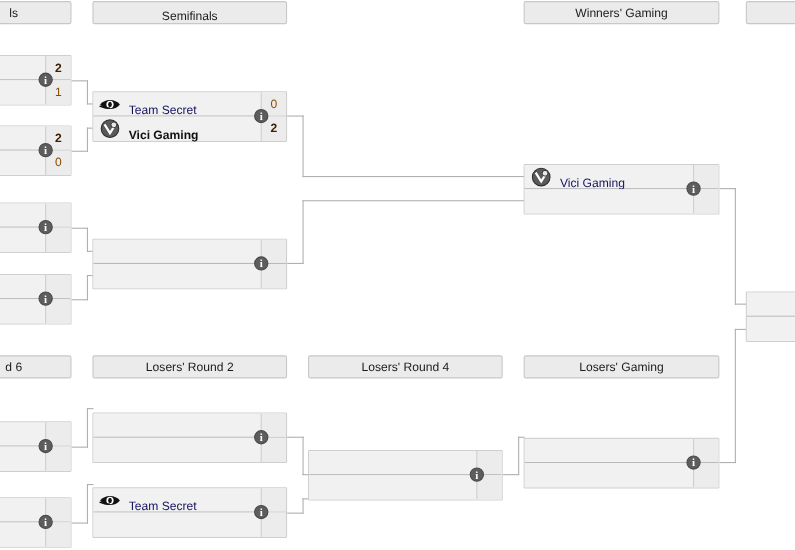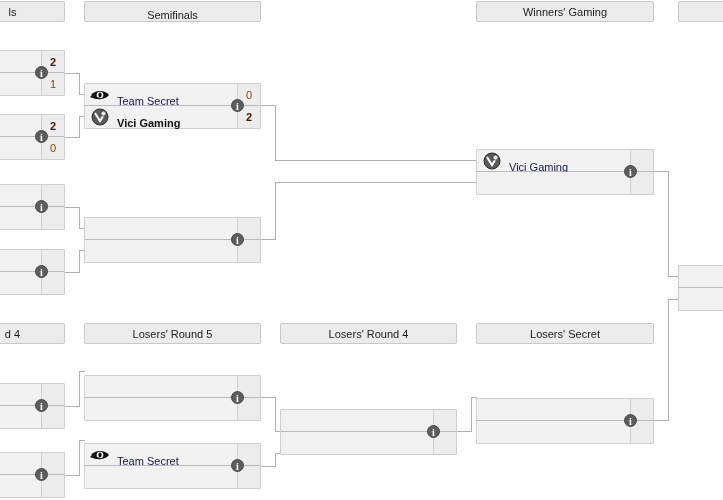--- a/index.html
+++ b/index.html
@@ -109,30 +109,30 @@
     <span>Semifinals</span>
   </div>
   <div class="round-header" style="left:476px;top:1px;width:178px;">
     <span>Winners' Gaming</span>
   </div>
   <div class="round-header" style="left:678px;top:1px;width:90px;">
     <span></span>
   </div>
 
   <div class="round-header" style="left:-40px;top:323px;width:105px;">
-    <span>d 4</span>
+    <span>d 6</span>
   </div>
   <div class="round-header" style="left:84px;top:323px;width:177px;">
-    <span>Losers' Round 5</span>
+    <span>Losers' Round 2</span>
   </div>
   <div class="round-header" style="left:280px;top:323px;width:177px;">
     <span>Losers' Round 4</span>
   </div>
   <div class="round-header" style="left:476px;top:323px;width:178px;">
-    <span>Losers' Secret</span>
+    <span>Losers' Gaming</span>
   </div>
 
   <div class="line h" style="left:65px;top:73px;width:15px;"></div>
   <div class="line v" style="left:79px;top:73px;height:22px;"></div>
   <div class="line h" style="left:79px;top:94px;width:6px;"></div>
 
   <div class="line h" style="left:65px;top:137px;width:15px;"></div>
   <div class="line v" style="left:79px;top:116px;height:22px;"></div>
   <div class="line h" style="left:79px;top:116px;width:6px;"></div>
 

